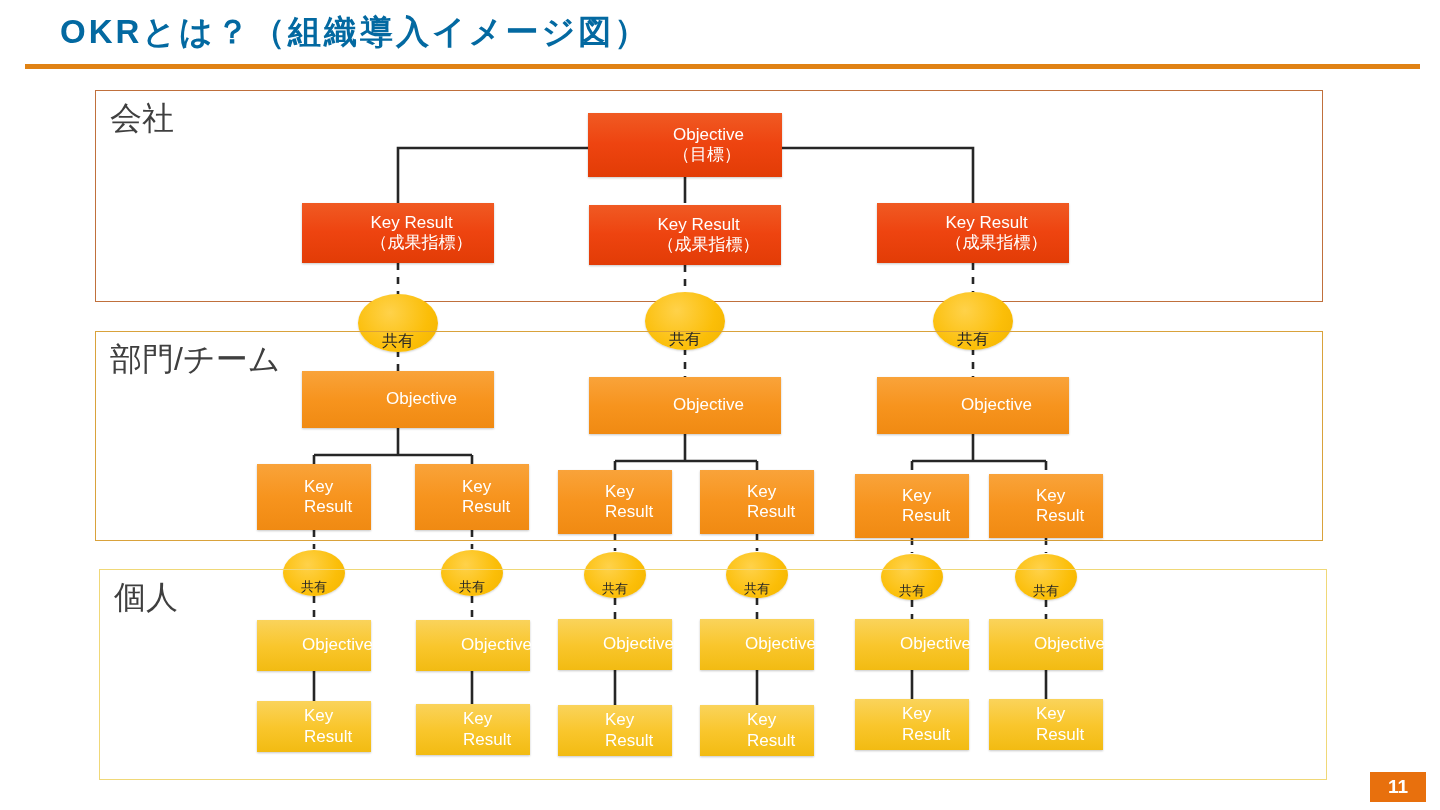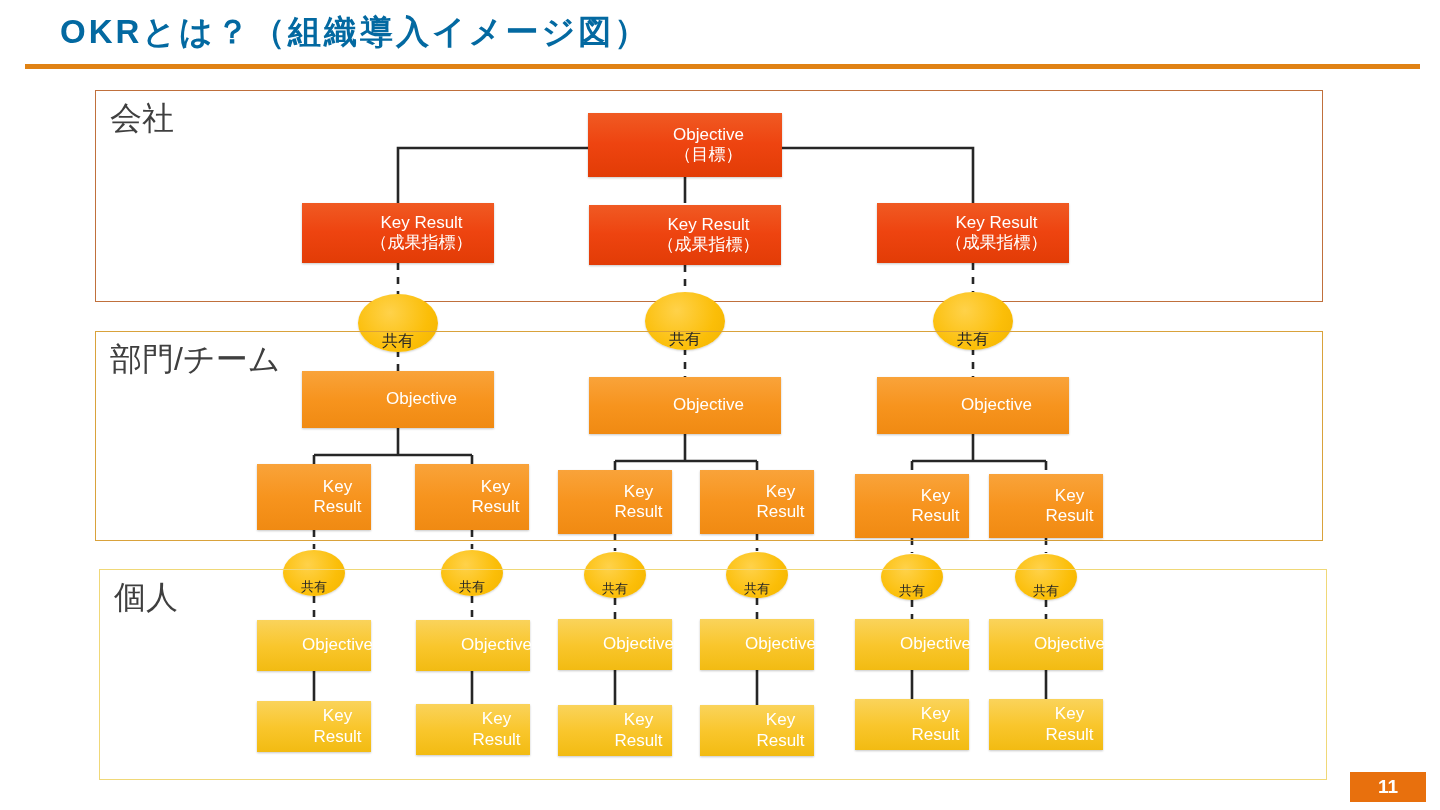--- a/index.html
+++ b/index.html
@@ -26,21 +26,21 @@
   .panel-label{
     position:absolute;left:14px;top:6px;
     font-size:32px;color:#3f3f3f;white-space:nowrap;
   }
   
   #wires{position:absolute;left:0;top:0;width:1440px;height:810px;}
   
   .node{
     position:absolute;box-sizing:border-box;
     display:flex;align-items:center;justify-content:center;
-    text-align:center;color:#ffffff;line-height:1.18;
+    text-align:left;color:#ffffff;line-height:1.18;
     box-shadow:0 1px 2px rgba(0,0,0,.22);
     padding-left:47px;
   }
   .lvl-company{
     background:linear-gradient(180deg,#F05A23 0%,#EE4410 48%,#E23C06 100%);
     font-size:17px;
   }
   .lvl-dept{
     background:linear-gradient(180deg,#F9A33A 0%,#F7941E 50%,#F08A12 100%);
     font-size:17px;
@@ -57,21 +57,21 @@
     display:flex;align-items:flex-end;justify-content:center;
     color:#262626;
     box-shadow:0 1px 2px rgba(0,0,0,.18);
     font-family:Liberation Mono, monospace;
   }
   .share-big{width:80px;height:58px;font-size:16px;}
   .share-sm {width:62px;height:46px;font-size:13px;}
   
   #page-number{
     position:absolute;right:14px;bottom:8px;
-    width:76px;height:30px;background:#E8700D;
+    width:56px;height:30px;background:#E8700D;
     color:#ffffff;font-size:19px;font-weight:bold;
     display:flex;align-items:center;justify-content:center;
   }
 </style>
 </head>
 <body>
 
 <div id="slide-title">OKRとは？（組織導入イメージ図）</div>
 <div id="title-rule"></div>
 

